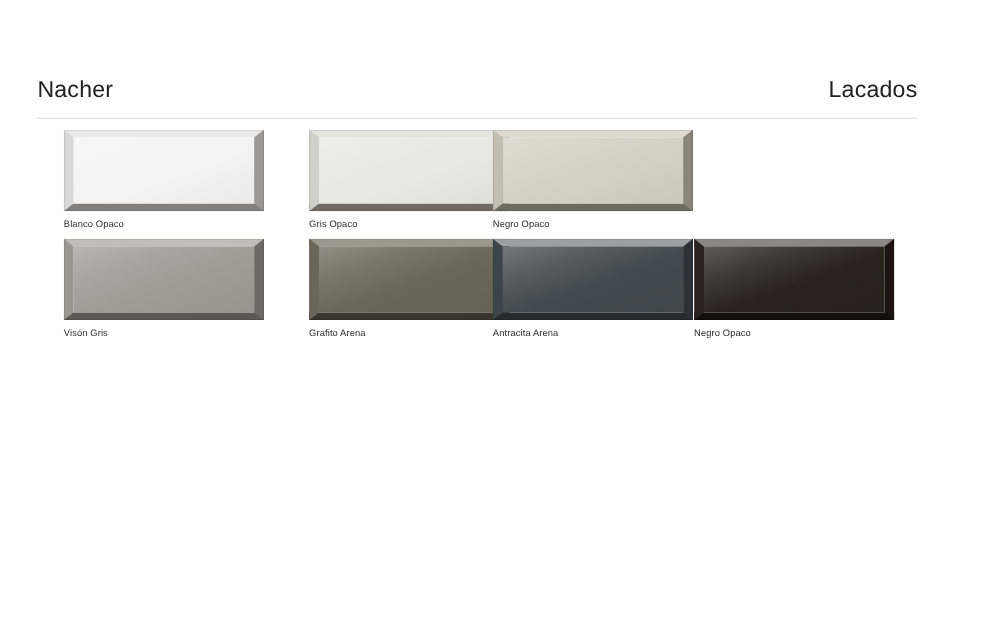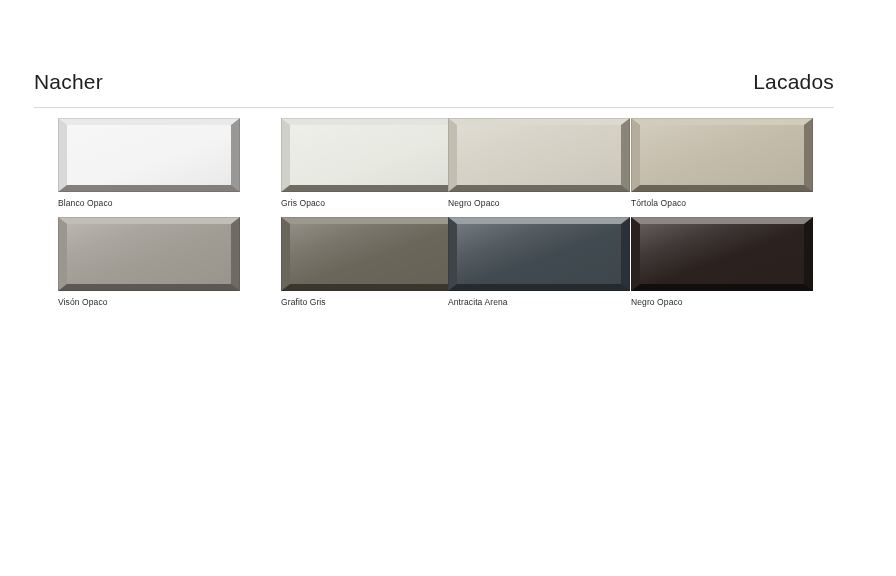--- a/index.html
+++ b/index.html
@@ -154,50 +154,41 @@
     <div class="swatch-cell col-2">
       <div class="tile">
         <div class="bevel" style="border-color: rgb(220, 217, 207) rgb(138, 133, 120) rgb(109, 106, 95) rgb(194, 190, 178);"></div>
         <div class="face" style="background: rgb(212, 208, 196);"></div>
         <div class="gloss"></div>
         <div class="hairline"></div>
       </div>
       <div class="swatch-label">Negro Opaco</div>
     </div>
 
-    <div class="swatch-cell col-3">
-      <div class="tile">
-        <div class="bevel" style="border-color: rgb(210, 204, 189) rgb(126, 119, 105) rgb(106, 100, 88) rgb(180, 173, 156);"></div>
-        <div class="face" style="background: rgb(195, 187, 169);"></div>
-        <div class="gloss"></div>
-        <div class="hairline"></div>
-      </div>
-      <div class="swatch-label">Tórtola Opaco</div>
-    </div>
   </div>
 
   <div class="swatch-row">
     <div class="swatch-cell col-0">
       <div class="tile">
         <div class="bevel" style="border-color: rgb(194, 189, 182) rgb(110, 106, 100) rgb(92, 88, 83) rgb(155, 150, 142);"></div>
         <div class="face" style="background: rgb(160, 155, 147);"></div>
         <div class="gloss"></div>
         <div class="hairline"></div>
       </div>
-      <div class="swatch-label">Visón Opaco</div>
+      <div class="swatch-label">Visón Gris</div>
     </div>
 
     <div class="swatch-cell col-1">
       <div class="tile">
         <div class="bevel" style="border-color: rgb(156, 152, 141) rgb(71, 67, 58) rgb(58, 54, 46) rgb(107, 102, 90);"></div>
         <div class="face" style="background: rgb(107, 102, 90);"></div>
         <div class="gloss"></div>
         <div class="hairline"></div>
       </div>
-      <div class="swatch-label">Grafito Gris</div>
+      <div class="swatch-label">Grafito Arena</div>
     </div>
 
     <div class="swatch-cell col-2">
       <div class="tile">
         <div class="bevel" style="border-color: rgb(154, 160, 164) rgb(43, 49, 54) rgb(36, 42, 46) rgb(60, 69, 75);"></div>
         <div class="face" style="background: rgb(65, 74, 80);"></div>
         <div class="gloss"></div>
         <div class="hairline"></div>
       </div>
       <div class="swatch-label">Antracita Arena</div>

